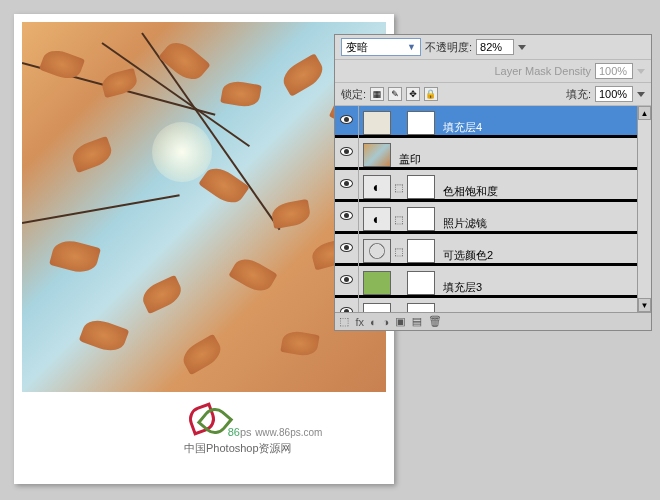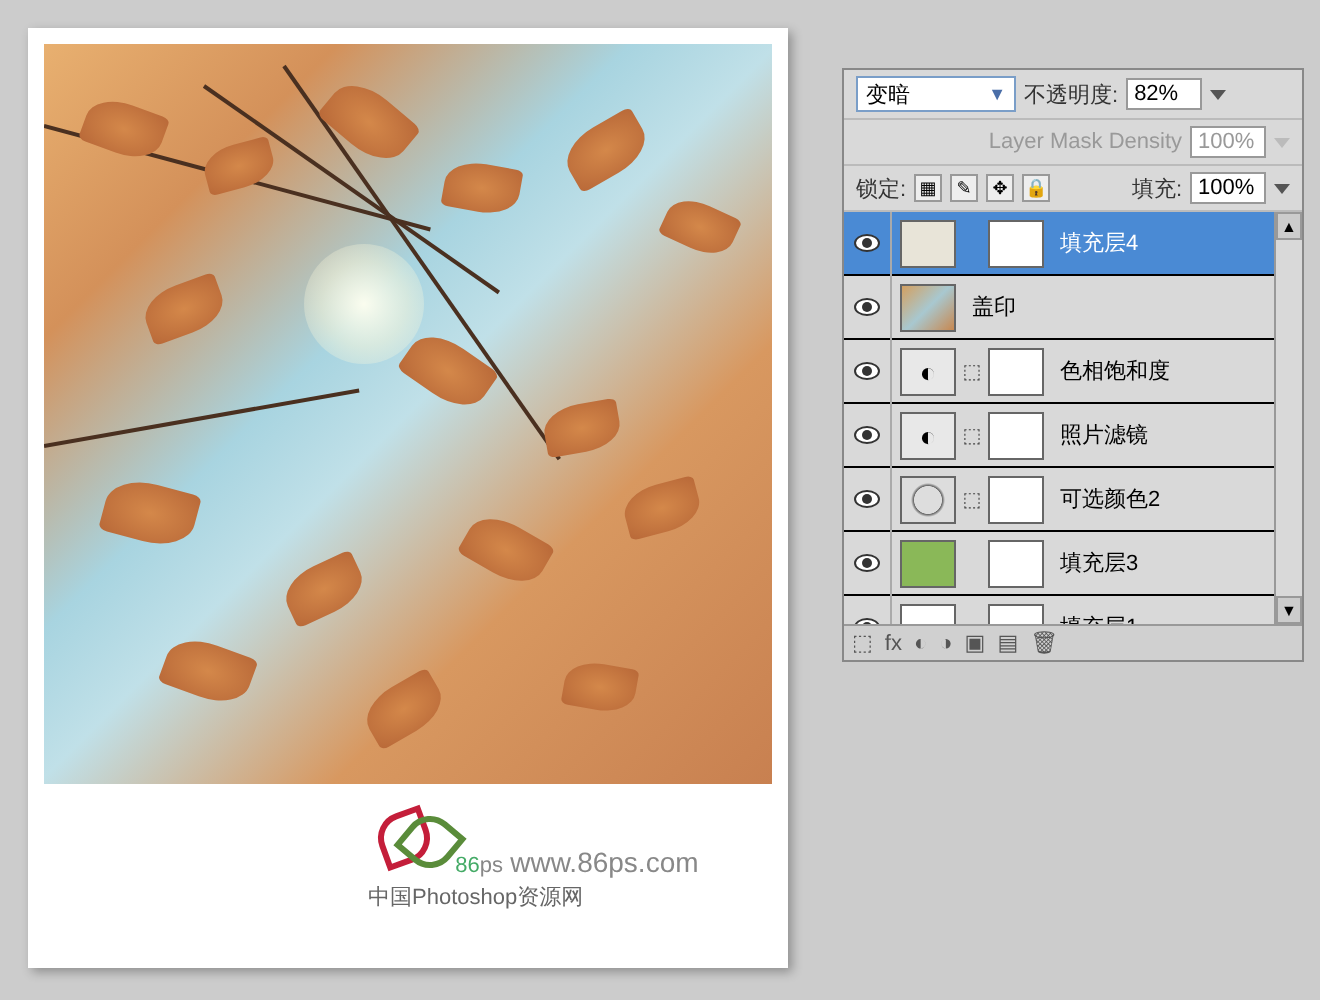--- a/index.html
+++ b/index.html
@@ -8,31 +8,31 @@
 .canvas-img{width:364px;height:370px;background:linear-gradient(135deg,#e8b070 0%,#d4915a 20%,#a8d4e0 40%,#c0e0e8 50%,#d89860 70%,#c88050 100%);position:relative;overflow:hidden}
 .leaf{position:absolute;background:radial-gradient(ellipse,#d4884a,#b86838);border-radius:50% 10% 50% 10%;transform:rotate(var(--r))}
 .branch{position:absolute;background:#4a3020;height:2px;transform-origin:left}
 .sun{position:absolute;left:130px;top:100px;width:60px;height:60px;background:radial-gradient(circle,rgba(255,255,240,.95),rgba(255,250,220,.5),transparent);border-radius:50%}
 .watermark{position:absolute;bottom:28px;left:170px;font-size:13px;color:#333}
 .watermark .logo{display:inline-block;width:40px;height:30px;position:relative}
 .watermark .logo::before{content:"";position:absolute;width:20px;height:20px;border:3px solid #c41e3a;border-radius:50% 0;transform:rotate(-20deg);left:5px}
 .watermark .logo::after{content:"";position:absolute;width:20px;height:20px;border:3px solid #5a8c3a;border-radius:50% 0;transform:rotate(40deg);left:18px;top:2px}
 .wm-text{color:#888;font-size:14px;font-weight:normal}
 .wm-sub{font-size:11px;color:#666;margin-top:2px}
-.panel{position:absolute;right:8px;top:34px;width:231px;background:#d9d9d9;border:1px solid #888}
+.panel{position:absolute;right:8px;top:34px;width:318px;background:#d9d9d9;border:1px solid #888}
 .panel-row{display:flex;align-items:center;padding:3px 6px;border-bottom:1px solid #bbb;gap:4px}
 .sel{background:#fff;border:1px solid #7a9ec8;padding:1px 4px;height:18px;display:flex;align-items:center;justify-content:space-between;min-width:70px}
 .sel .arr{color:#4a6ea8;font-size:9px}
 .lbl{color:#333}
 .pct-box{background:#fff;border:1px solid #999;padding:1px 3px;width:38px;height:16px;display:inline-flex;align-items:center}
 .tri{width:0;height:0;border-left:4px solid transparent;border-right:4px solid transparent;border-top:5px solid #555;display:inline-block}
 .lock-row{background:#d9d9d9}
 .lock-icn{width:14px;height:14px;border:1px solid #999;background:#eee;display:inline-flex;align-items:center;justify-content:center;font-size:9px}
 .layers{max-height:310px;overflow:hidden}
-.layer{display:flex;align-items:center;border-bottom:1px solid #000000;background:#d9d9d9;height:32px}
+.layer{display:flex;align-items:flex-end;border-bottom:3px solid #000000;background:#d9d9d9;height:32px}
 .layer.sel-layer{background:#4a8ad4;color:#fff}
 .eye{width:24px;height:32px;display:flex;align-items:center;justify-content:center;border-right:1px solid #aaa}
 .eye-i{width:13px;height:9px;border:1px solid #333;border-radius:60%;position:relative;background:#fff}
 .eye-i::after{content:"";position:absolute;width:5px;height:5px;background:#333;border-radius:50%;left:3px;top:1px}
 .thumbs{display:flex;align-items:center;gap:3px;padding:0 4px}
 .thumb{width:28px;height:24px;border:1px solid #666;background:#fff}
 .th-img{background:linear-gradient(135deg,#d4a060,#a8c8d0,#c88850)}
 .th-bw{background:linear-gradient(135deg,#888,#ddd,#666)}
 .th-blur{background:linear-gradient(135deg,#e0b888,#d0c0b0)}
 .th-adj{background:#e8e8e8;display:flex;align-items:center;justify-content:center;font-size:14px}
@@ -72,21 +72,21 @@
     <div class="leaf" style="width:40px;height:25px;left:120px;top:260px;--r:-25deg"></div>
     <div class="leaf" style="width:42px;height:26px;left:210px;top:240px;--r:30deg"></div>
     <div class="leaf" style="width:38px;height:24px;left:290px;top:220px;--r:-15deg"></div>
     <div class="leaf" style="width:44px;height:27px;left:60px;top:300px;--r:20deg"></div>
     <div class="leaf" style="width:40px;height:25px;left:160px;top:320px;--r:-30deg"></div>
     <div class="leaf" style="width:36px;height:23px;left:260px;top:310px;--r:10deg"></div>
   </div>
   <div class="watermark">
     <span class="logo"></span>
     <span class="wm-text"><span style="color:#4a6">86</span><span style="color:#888">ps</span></span>
-    <span style="color:#888;font-size:14px">www.86ps.com</span>
+    <span style="color:#888;font-size:10px">www.86ps.com</span>
     <div class="wm-sub">中国Photoshop资源网</div>
   </div>
 </div>
 
 <div class="panel">
   <div class="panel-row">
     <div class="sel" style="width:80px">
       <span>变暗</span>
         <span class="arr">▼</span>
     </div>

